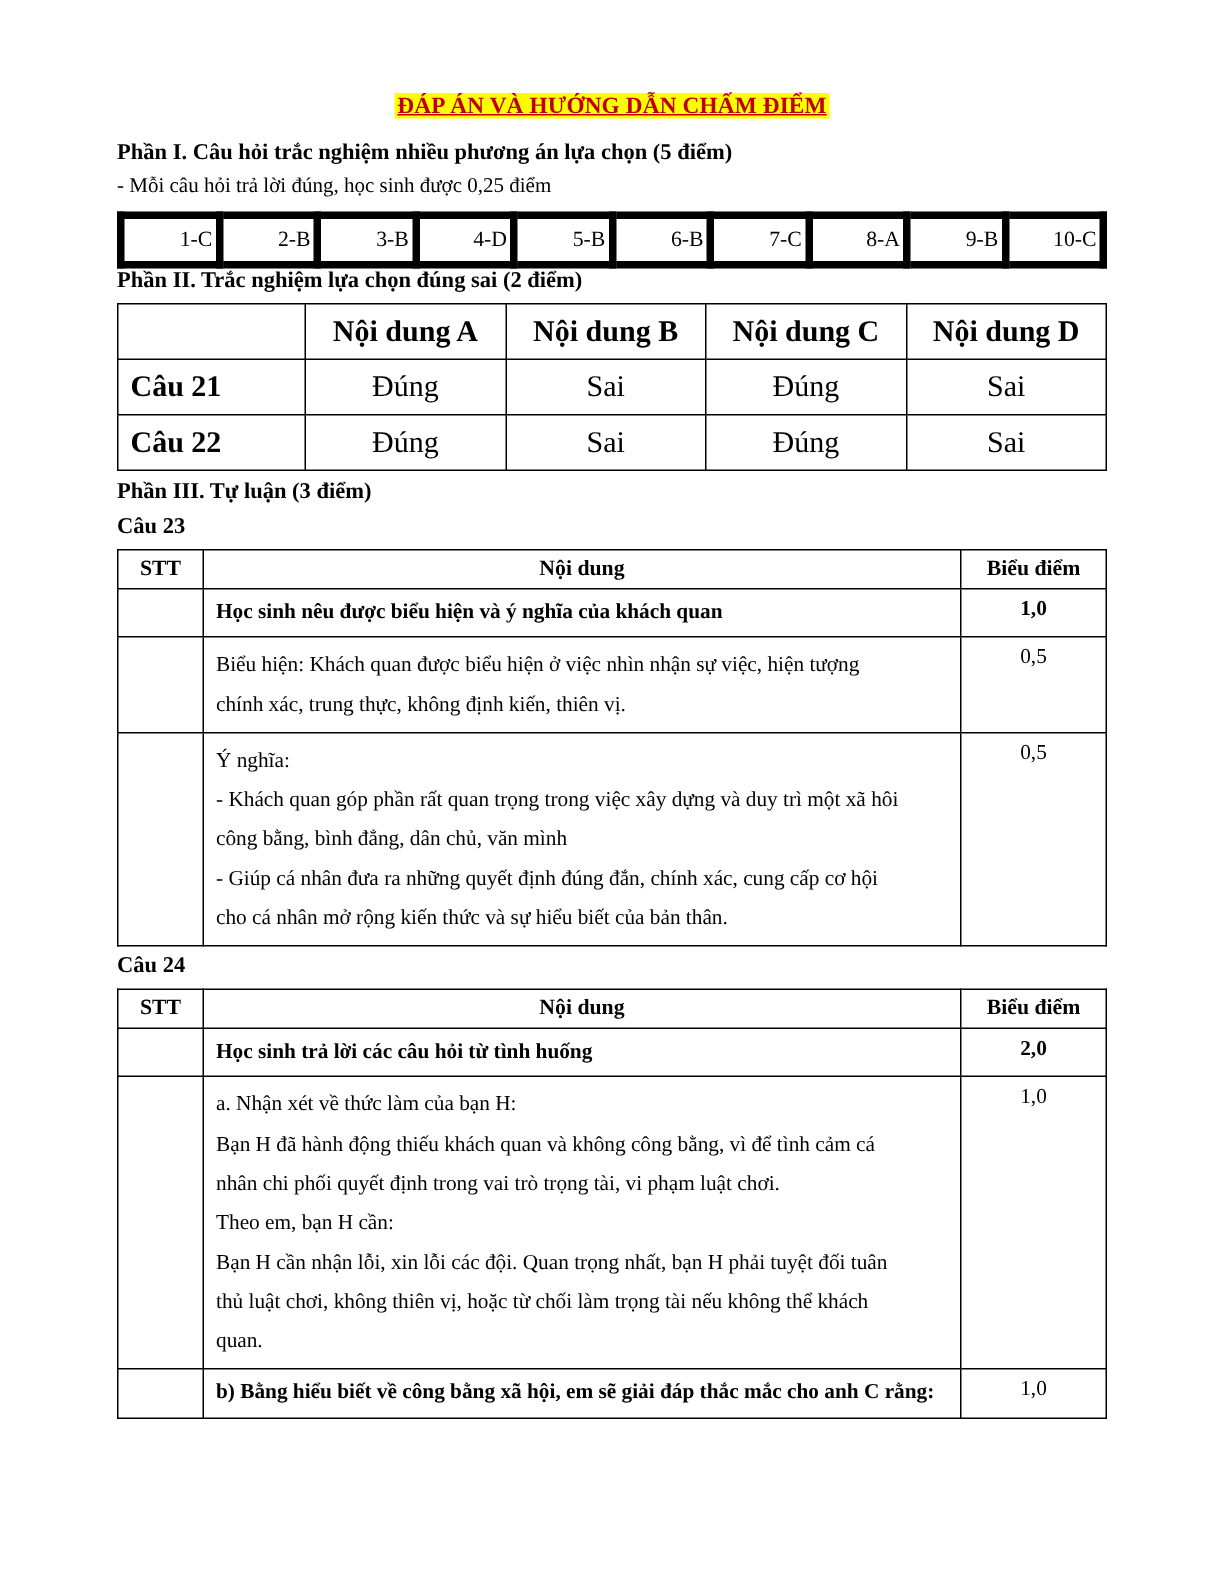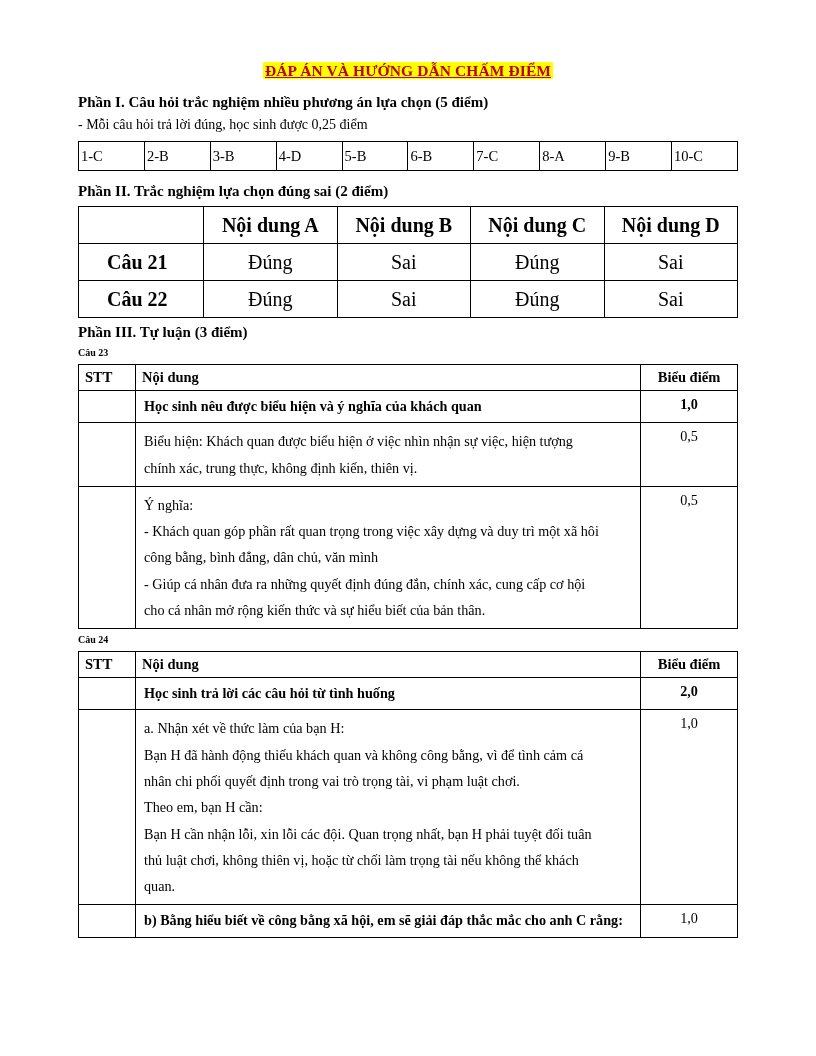--- a/index.html
+++ b/index.html
@@ -42,22 +42,22 @@
   .note-italic {
     font-size: 14px;
     margin: 0 0 8px 0;
   }
   table {
     border-collapse: collapse;
     width: 100%;
     table-layout: fixed;
   }
   table.mcq td {
-    border: 1px solid #000000;
-    text-align: left;
+    border: 5px solid #000000;
+    text-align: right;
     font-size: 14.5px;
     height: 26px;
     padding: 1px 2px;
   }
 
   table.tf {
     width: 100%;
     margin-bottom: 0;
   }
   table.tf th, table.tf td {
@@ -66,39 +66,39 @@
     height: 32px;
     padding: 2px 4px;
     text-align: center;
   }
   table.tf th {
     font-weight: bold;
   }
   table.tf td.rowlab {
     font-weight: bold;
     text-align: left;
-    padding-left: 28px;
+    padding-left: 8px;
   }
   .sub-head {
     font-weight: bold;
-    font-size: 10px;
+    font-size: 15px;
     margin: 10px 0 6px 0;
   }
   table.essay {
     width: 100%;
     table-layout: fixed;
   }
   table.essay th, table.essay td {
     border: 1px solid #000;
     font-size: 14.2px;
     padding: 5px 8px;
     vertical-align: top;
   }
   table.essay th {
-    text-align: left;
+    text-align: center;
     font-weight: bold;
     font-size: 14.5px;
     padding: 4px 6px;
   }
   table.essay td.c-stt { width: 44px; }
   table.essay td.c-score, table.essay th.c-score { width: 84px; text-align: center; }
   table.essay th.c-stt { width: 44px; }
   table.essay td.bold-line {
     font-weight: bold;
   }
@@ -131,21 +131,21 @@
         <td>5-B</td>
         <td>6-B</td>
         <td>7-C</td>
         <td>8-A</td>
         <td>9-B</td>
         <td>10-C</td>
       </tr>
     </tbody>
   </table>
 
-  <div class="section-head" style="margin-top:12px;">Phần II. Trắc nghiệm lựa chọn đúng sai (2 điểm)</div>
+  <div class="section-head" style="margin-top:0;">Phần II. Trắc nghiệm lựa chọn đúng sai (2 điểm)</div>
 
   <table class="tf">
     <thead>
       <tr>
         <th style="width:116px;"></th>
         <th>Nội dung A</th>
         <th>Nội dung B</th>
         <th>Nội dung C</th>
         <th>Nội dung D</th>
       </tr>

